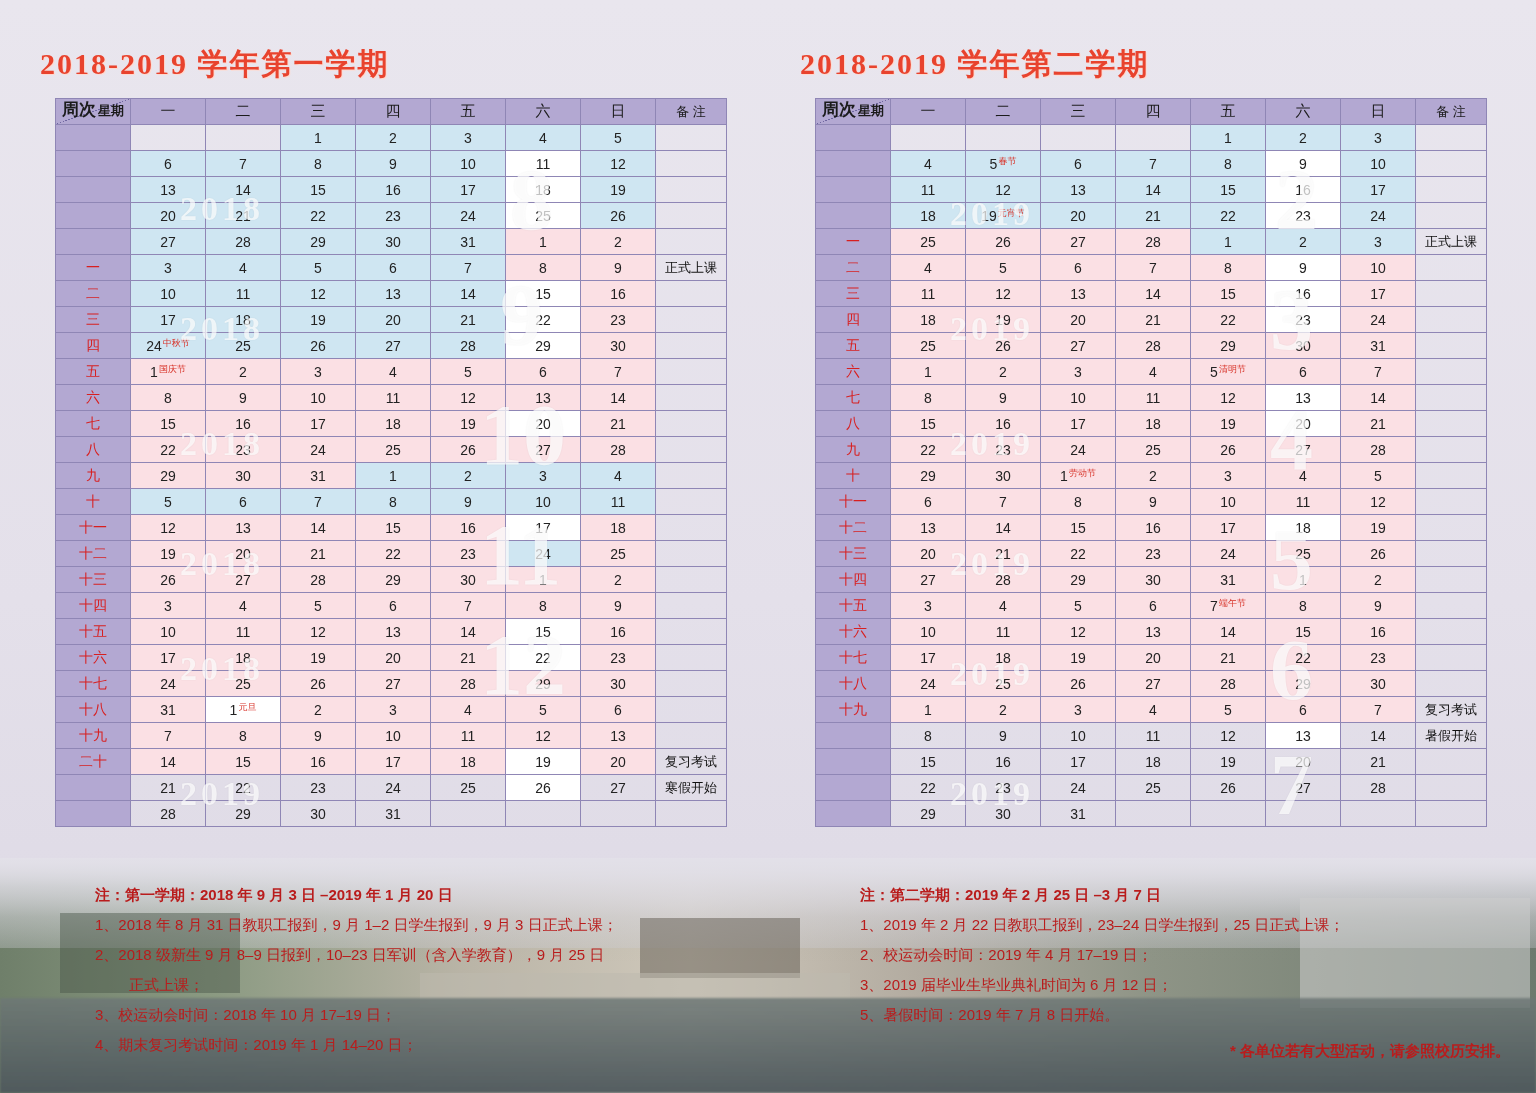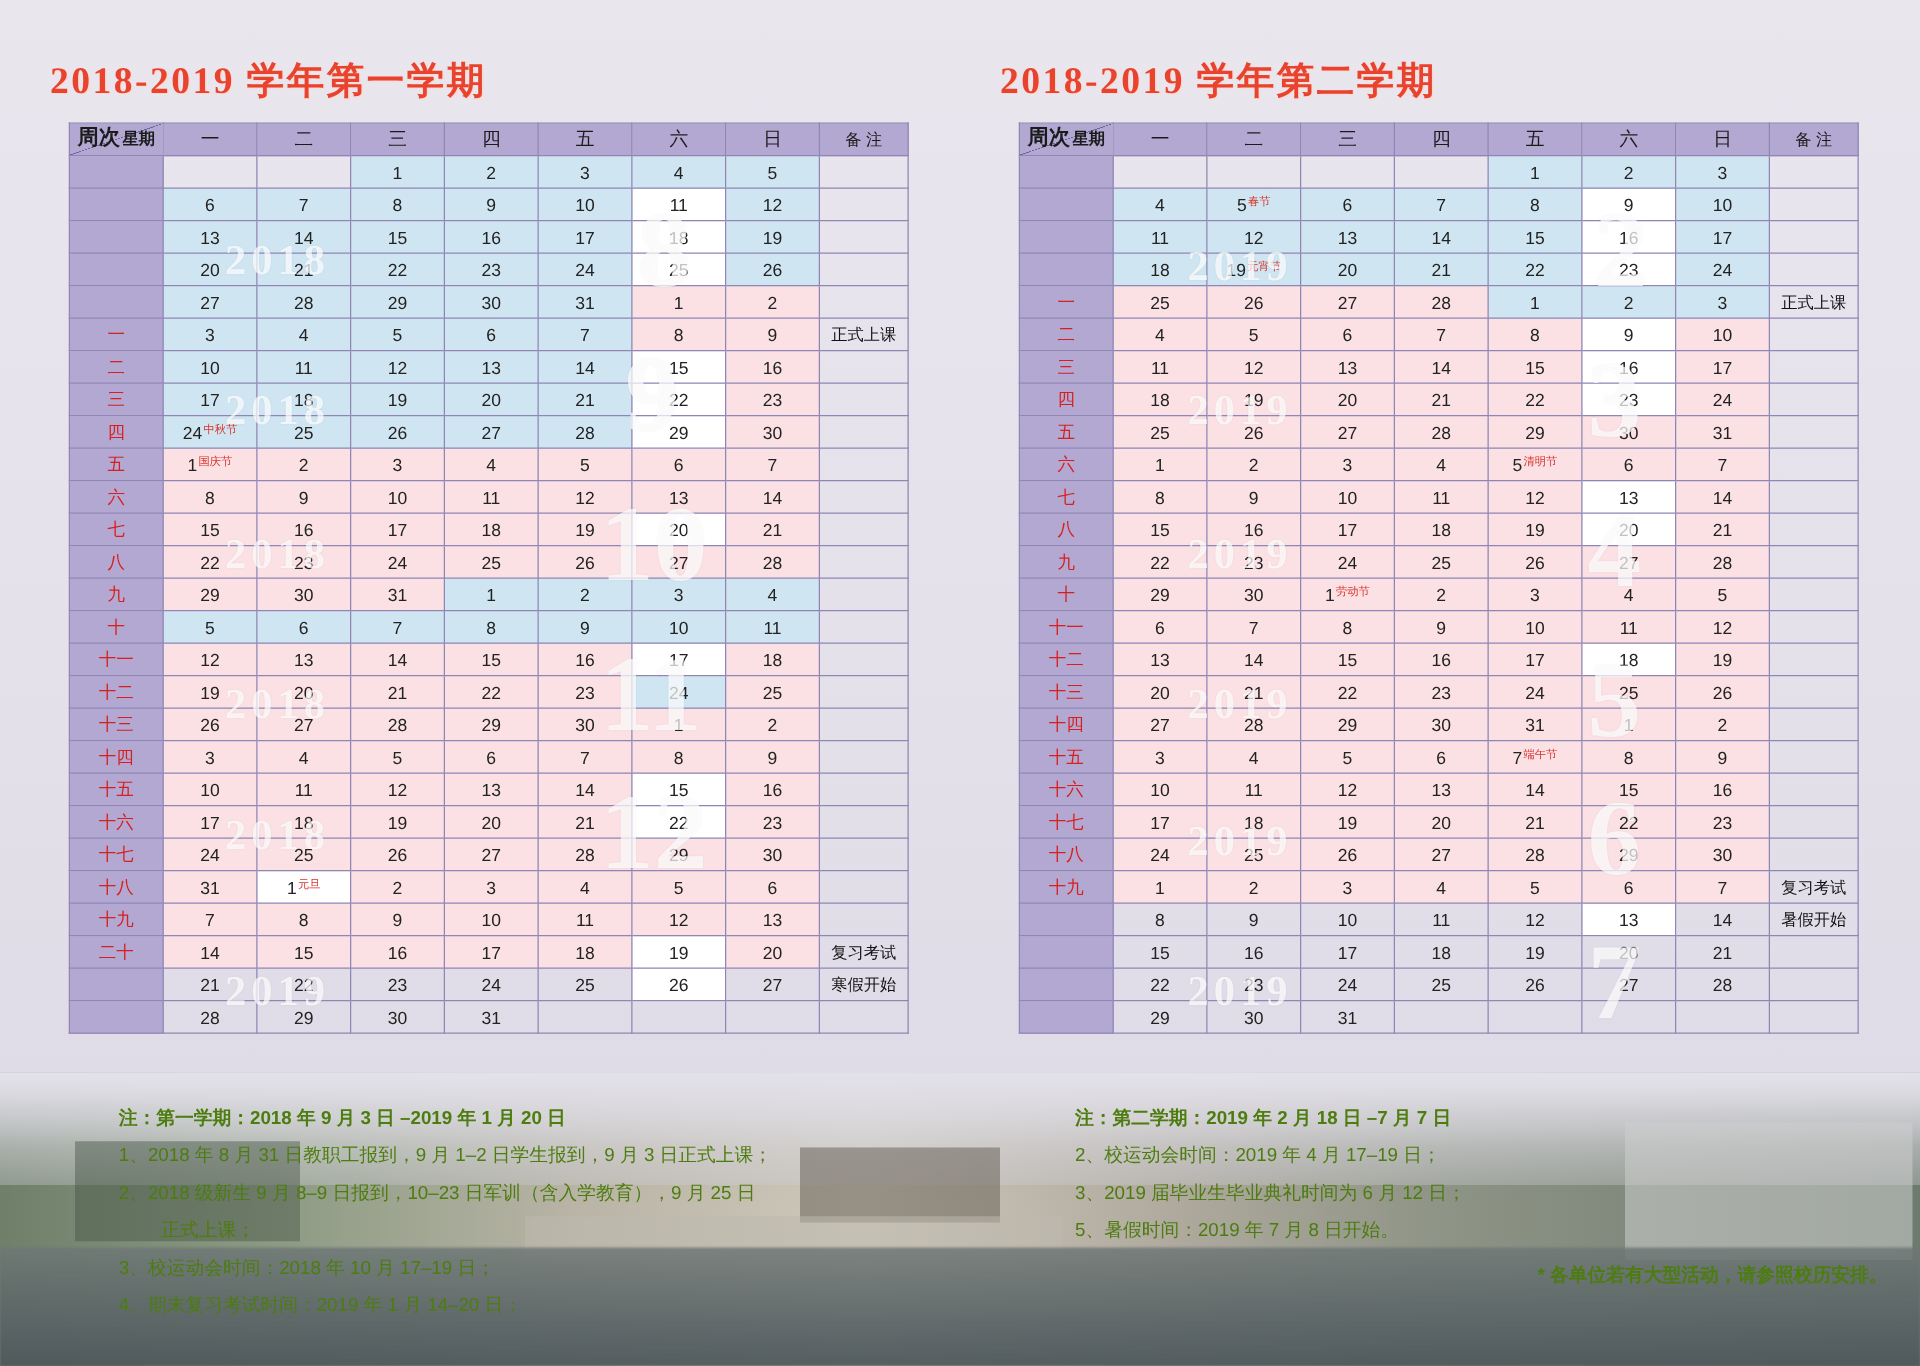--- a/index.html
+++ b/index.html
@@ -72,21 +72,21 @@
   .watermark{
     position:absolute;z-index:1;pointer-events:none;
     font-family:"Liberation Serif","DejaVu Serif",serif;
     font-weight:bold;color:rgba(255,255,255,.72);
     text-shadow:0 0 2px rgba(0,0,0,.06);
   }
   .wm-year{font-size:34px;letter-spacing:4px;}
   .wm-big{font-size:86px;}
 
   .notes{
-    position:absolute;font-size:15px;color:#4d7c0f;line-height:30px;
+    position:absolute;font-size:15px;color:#b91c1c;line-height:30px;
     font-family:"Liberation Sans","DejaVu Sans",sans-serif;
   }
   #notes-left{left:95px;top:880px;width:650px;}
   #notes-right{left:860px;top:880px;width:650px;}
   .notes .hd{font-weight:bold;}
   .notes .ind{padding-left:34px;}
   .notes .star{font-weight:bold;text-align:right;padding-top:6px;}
 </style>
 </head>
 <body>
@@ -765,20 +765,21 @@
 
   <div class="notes" id="notes-left">
       <div class="hd ">注：第一学期：2018 年 9 月 3 日 –2019 年 1 月 20 日</div>
       <div class="">1、2018 年 8 月 31 日教职工报到，9 月 1–2 日学生报到，9 月 3 日正式上课；</div>
       <div class="">2、2018 级新生 9 月 8–9 日报到，10–23 日军训（含入学教育），9 月 25 日</div>
       <div class="ind">正式上课；</div>
       <div class="">3、校运动会时间：2018 年 10 月 17–19 日；</div>
       <div class="">4、期末复习考试时间：2019 年 1 月 14–20 日；</div>
     </div>
   <div class="notes" id="notes-right">
-      <div class="hd ">注：第二学期：2019 年 2 月 18 日 –7 月 7 日</div>
+      <div class="hd ">注：第二学期：2019 年 2 月 25 日 –3 月 7 日</div>
+      <div class="">1、2019 年 2 月 22 日教职工报到，23–24 日学生报到，25 日正式上课；</div>
       <div class="">2、校运动会时间：2019 年 4 月 17–19 日；</div>
       <div class="">3、2019 届毕业生毕业典礼时间为 6 月 12 日；</div>
       <div class="">5、暑假时间：2019 年 7 月 8 日开始。</div>
       <div class="star">* 各单位若有大型活动，请参照校历安排。</div>
     </div>
 
 </div>
 
 </body></html>

